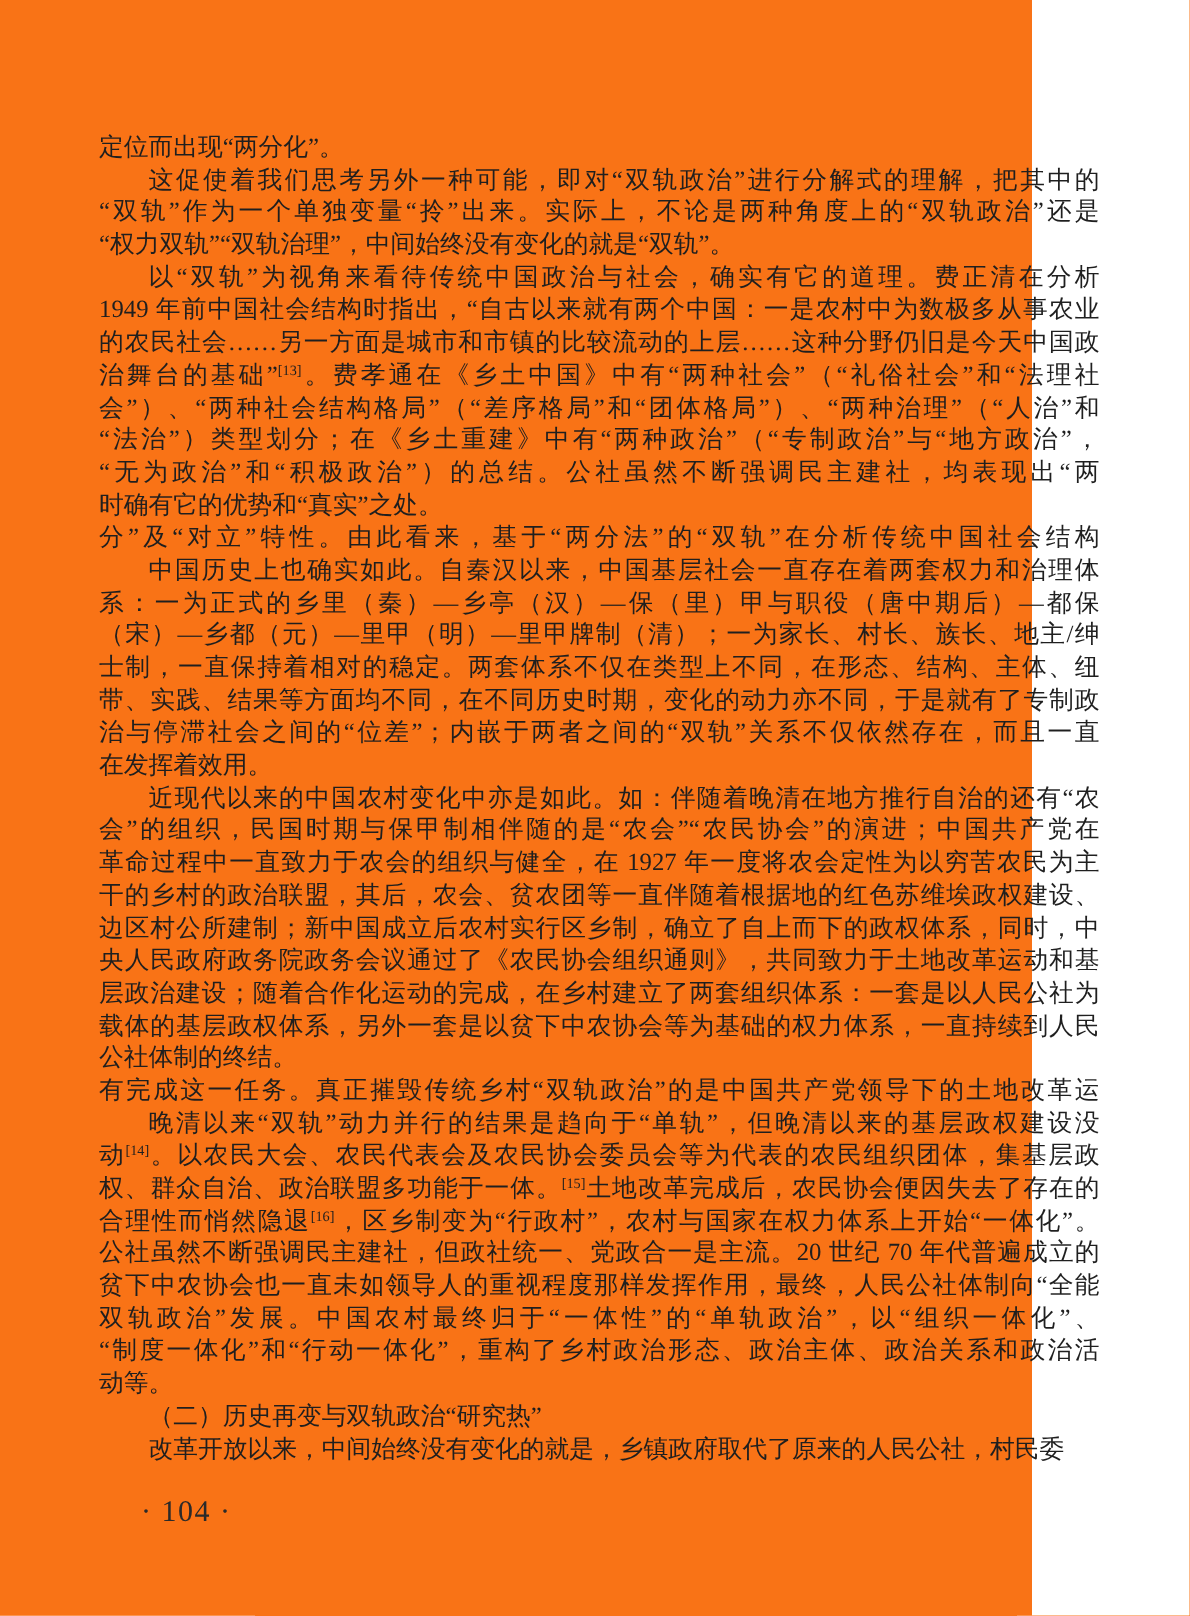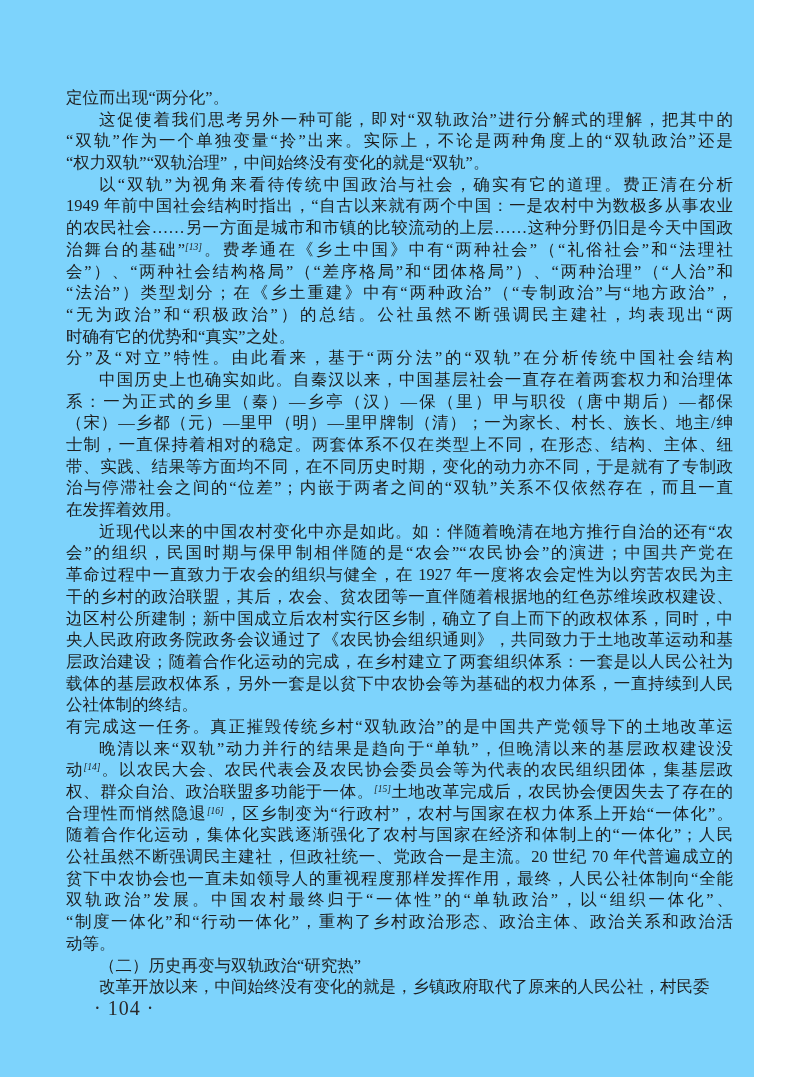--- a/index.html
+++ b/index.html
@@ -10,22 +10,22 @@
     width: 793px;
     height: 1077px;
     background: #ffffff;
     position: relative;
     overflow: hidden;
     font-family: "Liberation Serif", "DejaVu Serif", serif;
   }
   .page {
     position: absolute;
     left: 0; top: 0;
-    width: 754px; height: 1077px;
-    background: #7dd3fc;
+    width: 688px; height: 1077px;
+    background: #f97316;
   }
   .doc-body {
     position: absolute;
     left: 66px;
     top: 87px;
     width: 667px;
     color: #1f1f1f;
     font-size: 16.5px;
     line-height: 21.7px;
     letter-spacing: 0;
@@ -44,21 +44,20 @@
     text-indent: 2em;
   }
   .heading .line {
     font-weight: normal;
   }
   .sup {
     font-size: 9.5px;
     position: relative;
     top: -5px;
     letter-spacing: 0;
-    font-style: italic;
   }
   .page-number {
     position: absolute;
     left: 94px;
     top: 997px;
     font-size: 20px;
     color: #2a2a2a;
     letter-spacing: 1px;
   }
 </style>
@@ -105,21 +104,20 @@
         <div class="line"><span class="seg">层政治建设；随着合作化运动的完成，在乡村建立了两套组织体系：一套是以人民公社为</span></div>
         <div class="line"><span class="seg">载体的基层政权体系，另外一套是以贫下中农协会等为基础的权力体系，一直持续到人民</span></div>
         <div class="line last"><span class="seg">公社体制的终结。</span></div>
       </div>
       <div class="para">
         <div class="line"><span class="seg">有完成这一任务。真正摧毁传统乡村“双轨政治”的是中国共产党领导下的土地改革运</span></div>
         <div class="line indent"><span class="seg">晚清以来“双轨”动力并行的结果是趋向于“单轨”，但晚清以来的基层政权建设没</span></div>
         <div class="line"><span class="seg">动</span><span class="sup">[14]</span><span class="seg">。以农民大会、农民代表会及农民协会委员会等为代表的农民组织团体，集基层政</span></div>
         <div class="line"><span class="seg">权、群众自治、政治联盟多功能于一体。</span><span class="sup">[15]</span><span class="seg">土地改革完成后，农民协会便因失去了存在的</span></div>
         <div class="line"><span class="seg">合理性而悄然隐退</span><span class="sup">[16]</span><span class="seg">，区乡制变为“行政村”，农村与国家在权力体系上开始“一体化”。</span></div>
-        <div class="line"><span class="seg">随着合作化运动，集体化实践逐渐强化了农村与国家在经济和体制上的“一体化”；人民</span></div>
         <div class="line"><span class="seg">公社虽然不断强调民主建社，但政社统一、党政合一是主流。20 世纪 70 年代普遍成立的</span></div>
         <div class="line"><span class="seg">贫下中农协会也一直未如领导人的重视程度那样发挥作用，最终，人民公社体制向“全能</span></div>
         <div class="line"><span class="seg">双轨政治”发展。中国农村最终归于“一体性”的“单轨政治”，以“组织一体化”、</span></div>
         <div class="line"><span class="seg">“制度一体化”和“行动一体化”，重构了乡村政治形态、政治主体、政治关系和政治活</span></div>
         <div class="line last"><span class="seg">动等。</span></div>
       </div>
       <div class="para heading">
         <div class="line last indent"><span class="seg">（二）历史再变与双轨政治“研究热”</span></div>
       </div>
       <div class="para">

